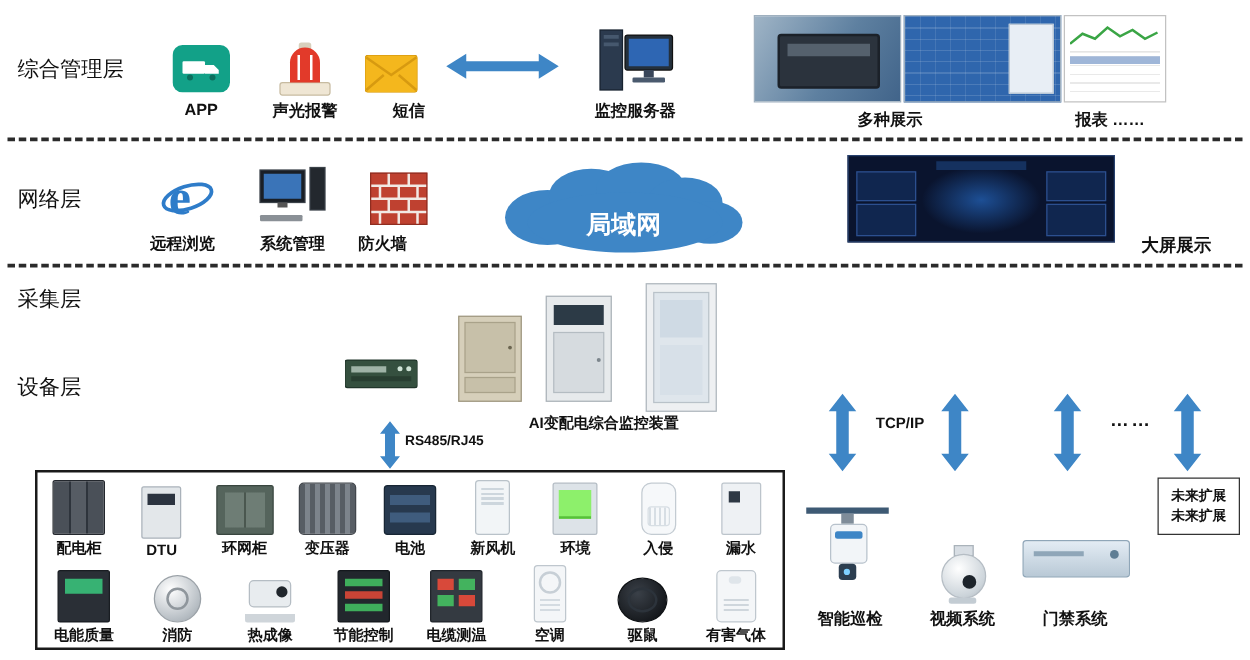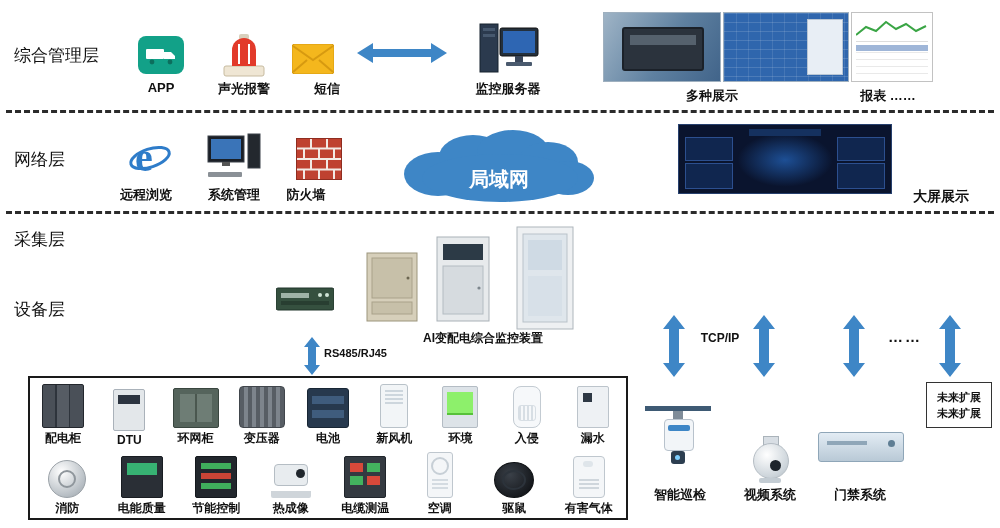--- a/index.html
+++ b/index.html
@@ -345,34 +345,34 @@
           <div class="gi gi-intrusion-sensor"></div>
           <div class="glbl">入侵</div>
         </div>
         <div class="gcell">
           <div class="gi gi-water-leak-sensor"></div>
           <div class="glbl">漏水</div>
         </div>
       </div>
       <div class="grow">
         <div class="gcell">
+          <div class="gi gi-power-quality"></div>
+          <div class="glbl">电能质量</div>
+        </div>
+        <div class="gcell">
           <div class="gi gi-fire-detector"></div>
           <div class="glbl">消防</div>
         </div>
         <div class="gcell">
-          <div class="gi gi-power-quality"></div>
-          <div class="glbl">电能质量</div>
+          <div class="gi gi-thermal-camera"></div>
+          <div class="glbl">热成像</div>
         </div>
         <div class="gcell">
           <div class="gi gi-energy-control"></div>
           <div class="glbl">节能控制</div>
-        </div>
-        <div class="gcell">
-          <div class="gi gi-thermal-camera"></div>
-          <div class="glbl">热成像</div>
         </div>
         <div class="gcell">
           <div class="gi gi-cable-temperature"></div>
           <div class="glbl">电缆测温</div>
         </div>
         <div class="gcell">
           <div class="gi gi-air-conditioner"></div>
           <div class="glbl">空调</div>
         </div>
         <div class="gcell">

